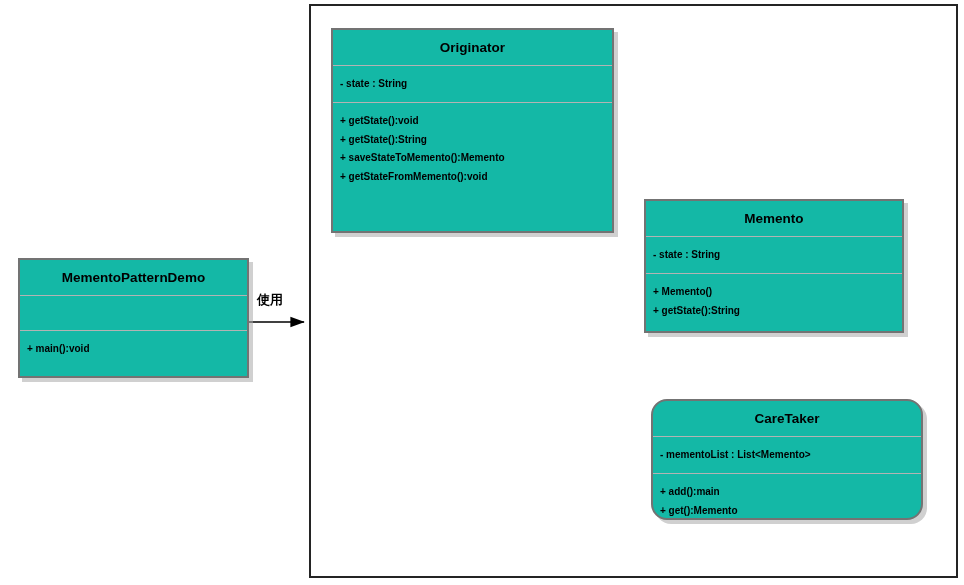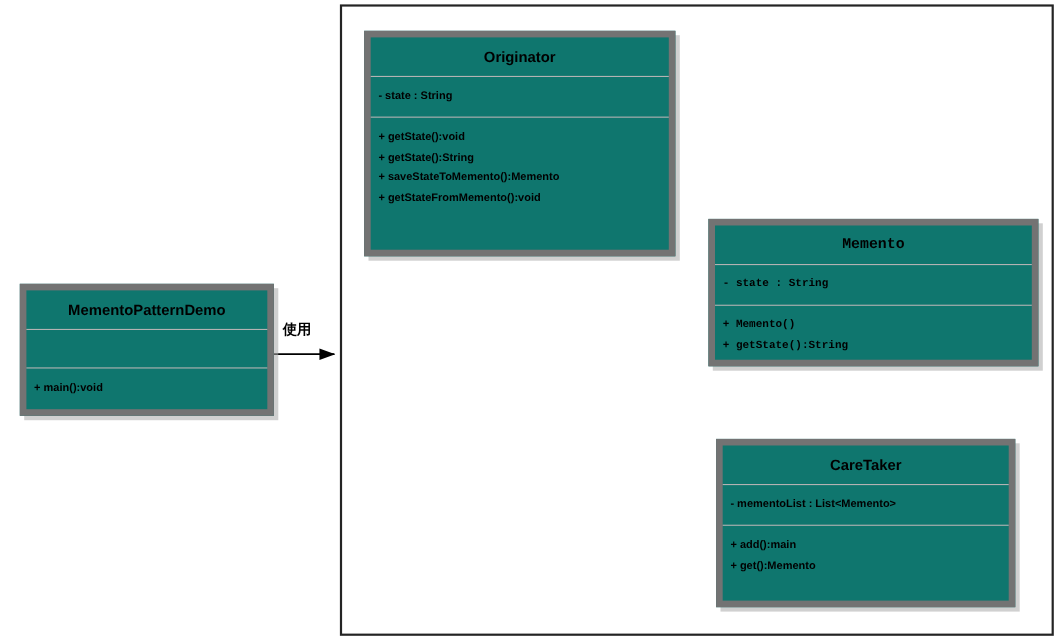--- a/index.html
+++ b/index.html
@@ -23,22 +23,22 @@
     width: 649px;
     height: 574px;
     border: 2px solid #242424;
     background: #ffffff;
     box-sizing: border-box;
   }
 
   
   .uml-class {
     position: absolute;
-    background: #0f766e;
-    border: 6px solid #737373;
+    background: #14b8a6;
+    border: 2px solid #737373;
     box-sizing: border-box;
     box-shadow: 4px 4px 0 0 rgba(170,170,170,0.55);
   }
   .uml-title {
     text-align: center;
     font-weight: bold;
     font-size: 13.5px;
     color: #000000;
     line-height: 1;
     padding-top: 11px;
@@ -69,29 +69,29 @@
   
   #class-originator {
     left: 331px;
     top: 28px;
     width: 283px;
     height: 205px;
   }
   #class-memento {
     left: 644px;
     top: 199px;
-    width: 300px;
+    width: 260px;
     height: 134px;
-    font-family: Liberation Mono, monospace;
   }
   #class-caretaker {
     left: 651px;
     top: 399px;
     width: 272px;
-    height: 153px;
+    height: 121px;
+    border-radius: 16px;
   }
   #class-demo {
     left: 2px;
     top: 258px;
     width: 231px;
     height: 120px;
     margin-left: 16px;
   }
 
   

